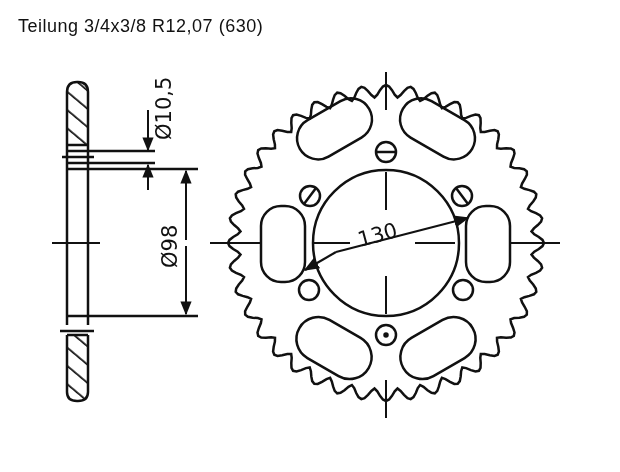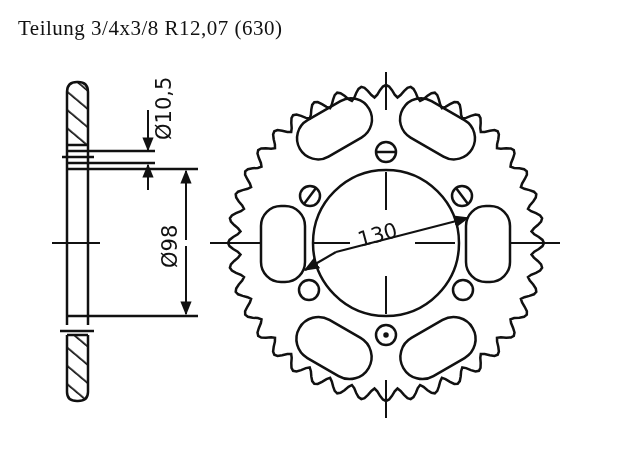--- a/index.html
+++ b/index.html
@@ -1,19 +1,19 @@
 <!DOCTYPE html>
 <html><head>
   <meta charset="utf-8">
   <style>
     html, body { margin: 0; padding: 0; background: #ffffff; }
     body { width: 620px; height: 472px; position: relative; overflow: hidden; }
     .title {
       position: absolute; left: 18px; top: 16px;
-      font-family: Liberation Serif, serif; font-size: 21px; color: #111;
+      font-family: Liberation Sans, sans-serif; font-size: 18px; color: #111;
       letter-spacing: 0.5px; white-space: nowrap;
     }
     svg { position: absolute; left: 0; top: 0; }
     .lbl { font-family: "DejaVu Sans", sans-serif; fill: #111; }
   </style>
 </head>
 <body>
 
 <div class="title">Teilung 3/4x3/8 R12,07 (630)</div>
 

